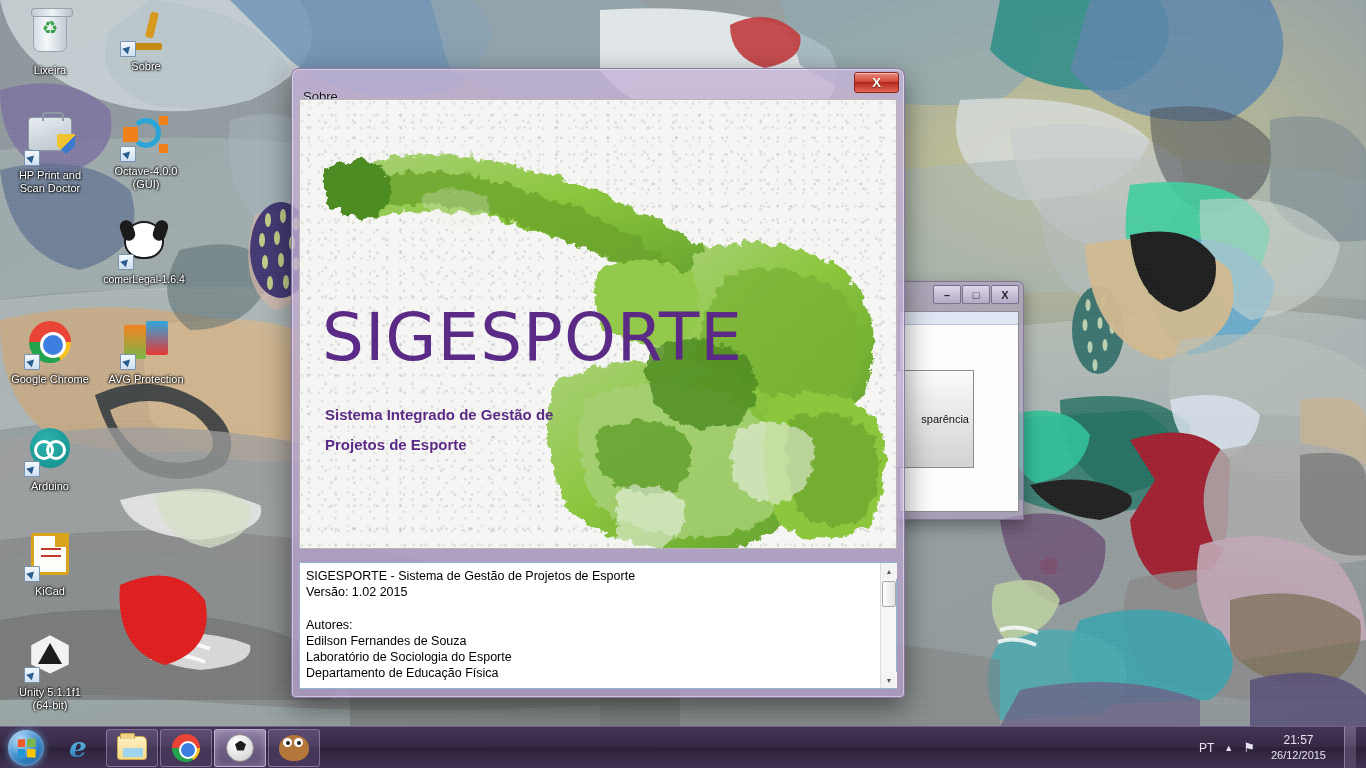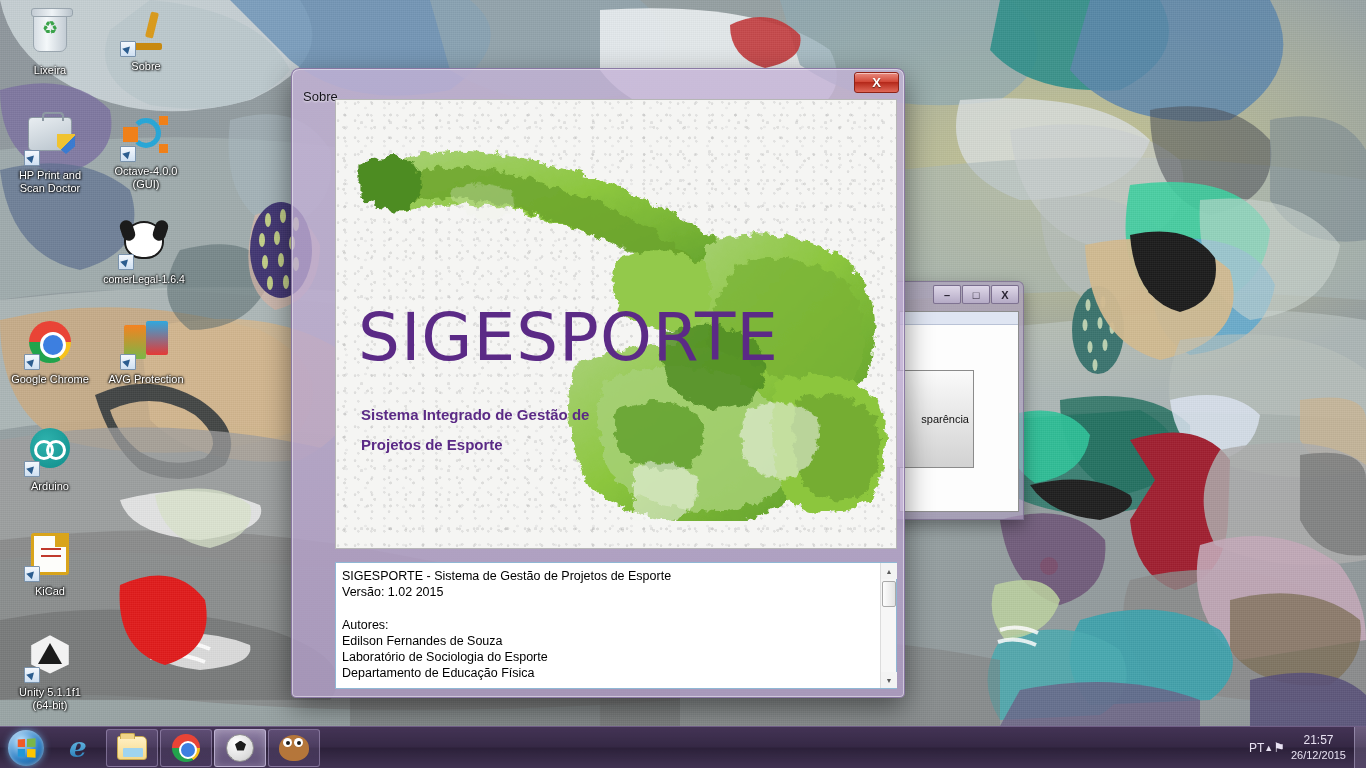--- a/index.html
+++ b/index.html
@@ -247,21 +247,21 @@
     background: linear-gradient(180deg,#e98b80 0%,#d34a3a 45%,#b5291b 50%,#e06858 100%);
     border: 1px solid #8d2317;
     box-shadow: inset 0 1px 0 rgba(255,255,255,.5);
     display: flex; align-items: center; justify-content: center;
     color: #fff; font-size: 13px; font-weight: bold;
     text-shadow: 0 1px 1px rgba(0,0,0,.55);
     cursor: pointer;
   }
 
   #sobre .clientarea {
-    position: absolute; left: 7px; right: 7px; top: 30px; bottom: 8px; margin-left: 36px;
+    position: absolute; left: 7px; right: 7px; top: 30px; bottom: 8px;
   }
 
   
   #splash {
     position: relative;
     height: 450px;
     background: #f7f7f6;
     border: 1px solid #b6b6b6;
     overflow: hidden;
   }
@@ -434,22 +434,22 @@
     background: #fff; box-shadow: 11px 0 0 #fff;
   }
   .ic-gimp::after {
     content: ""; position: absolute; left: 7px; top: 6px;
     width: 4px; height: 4px; border-radius: 50%;
     background: #1a1a1a; box-shadow: 11px 0 0 #1a1a1a;
   }
 
   #tray {
     margin-left: auto; height: 42px;
-    display: flex; align-items: center; 
-    padding-right: 0;
+    display: flex; align-items: center; gap: 10px;
+    padding-right: 10px;
     color: #e8e2f2; font-size: 11px;
   }
   #tray .lang { font-size: 12px; }
   #tray .chev { font-size: 9px; cursor: pointer; }
   #tray .flag { font-size: 13px; cursor: pointer; }
   #clock { text-align: center; line-height: 15px; cursor: pointer; padding: 0 6px; }
   #clock .t { font-size: 12px; text-align: center; }
   #clock .d { font-size: 11px; }
   #showdesktop {
     width: 12px; height: 42px; margin-left: 2px;

